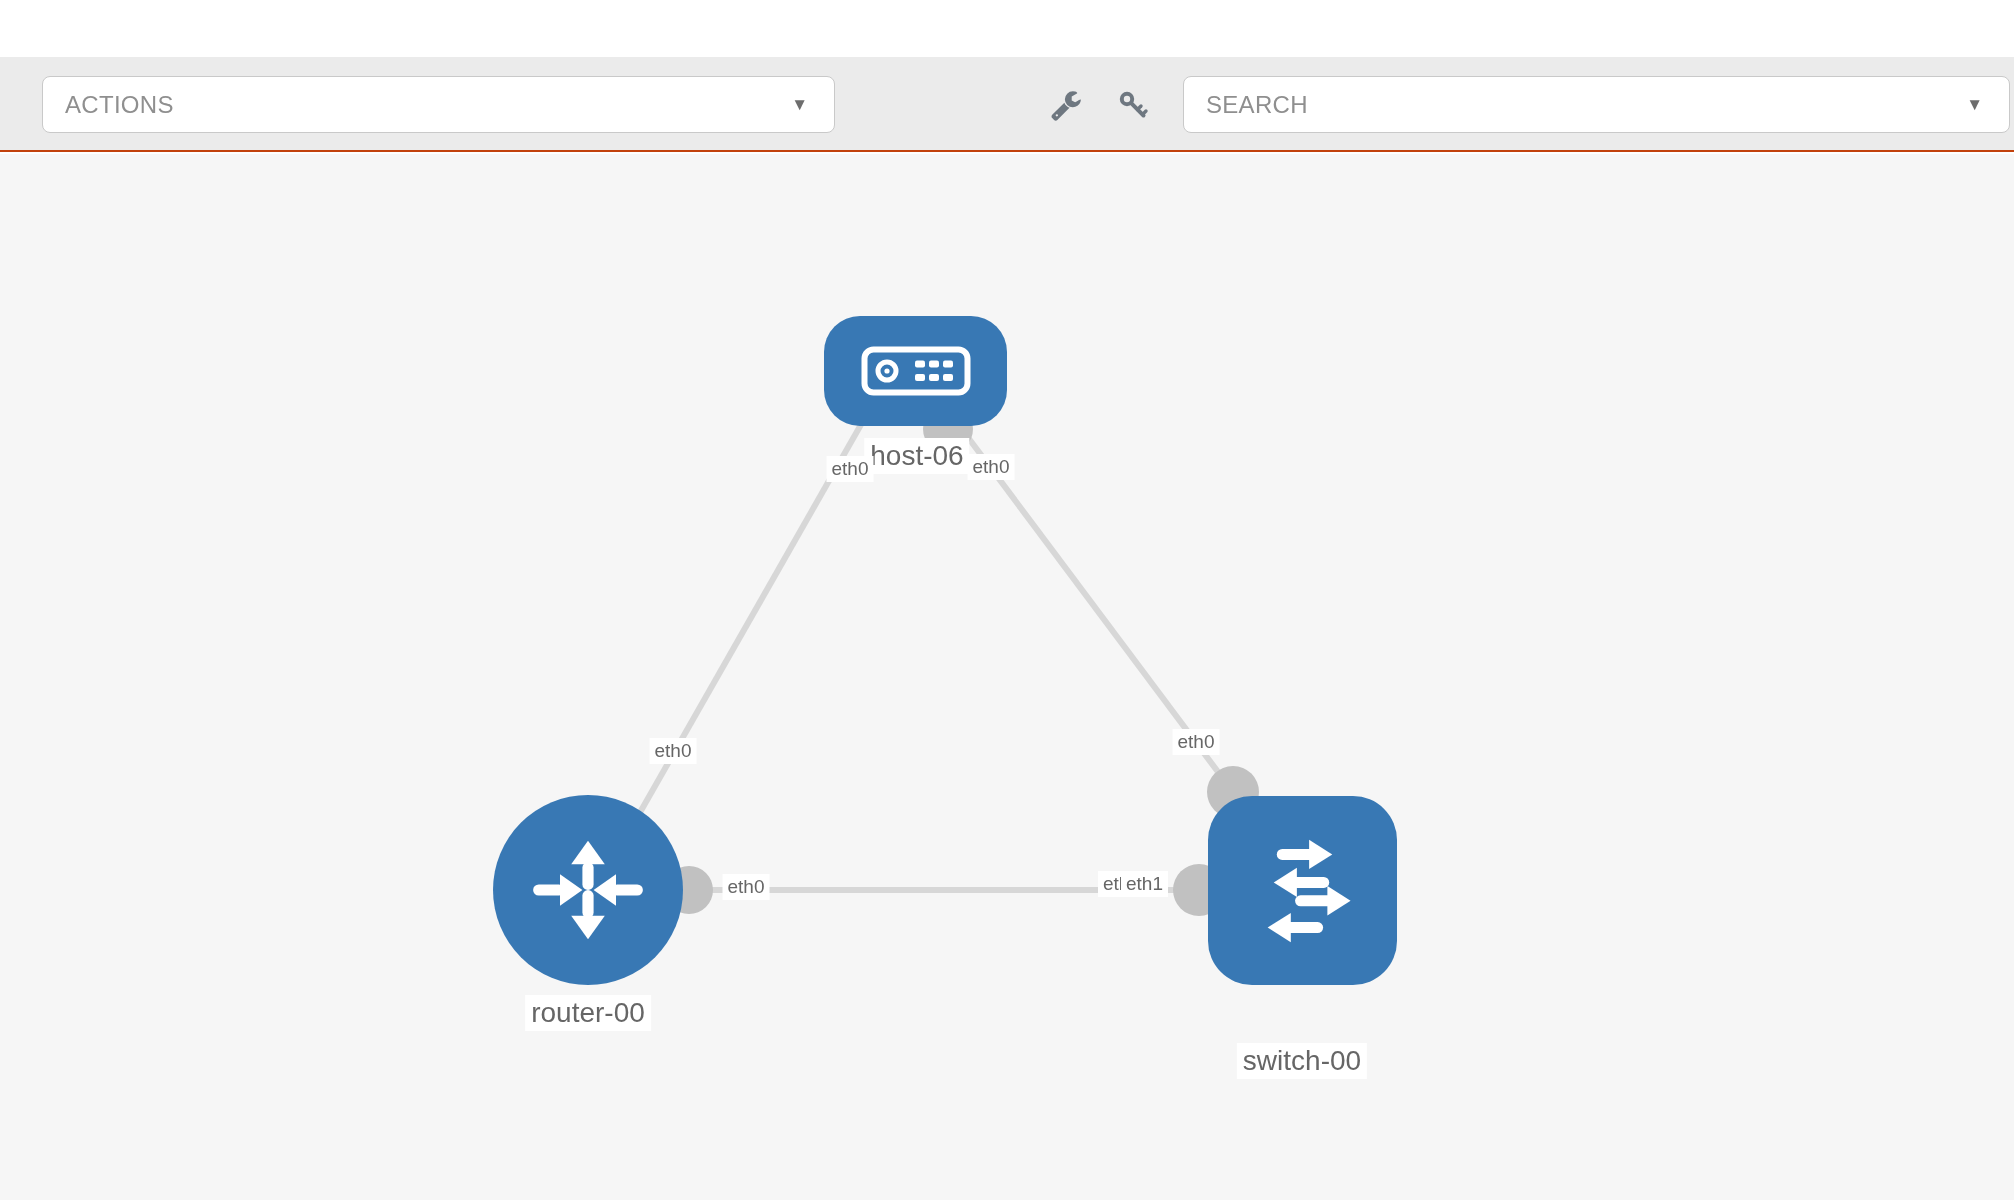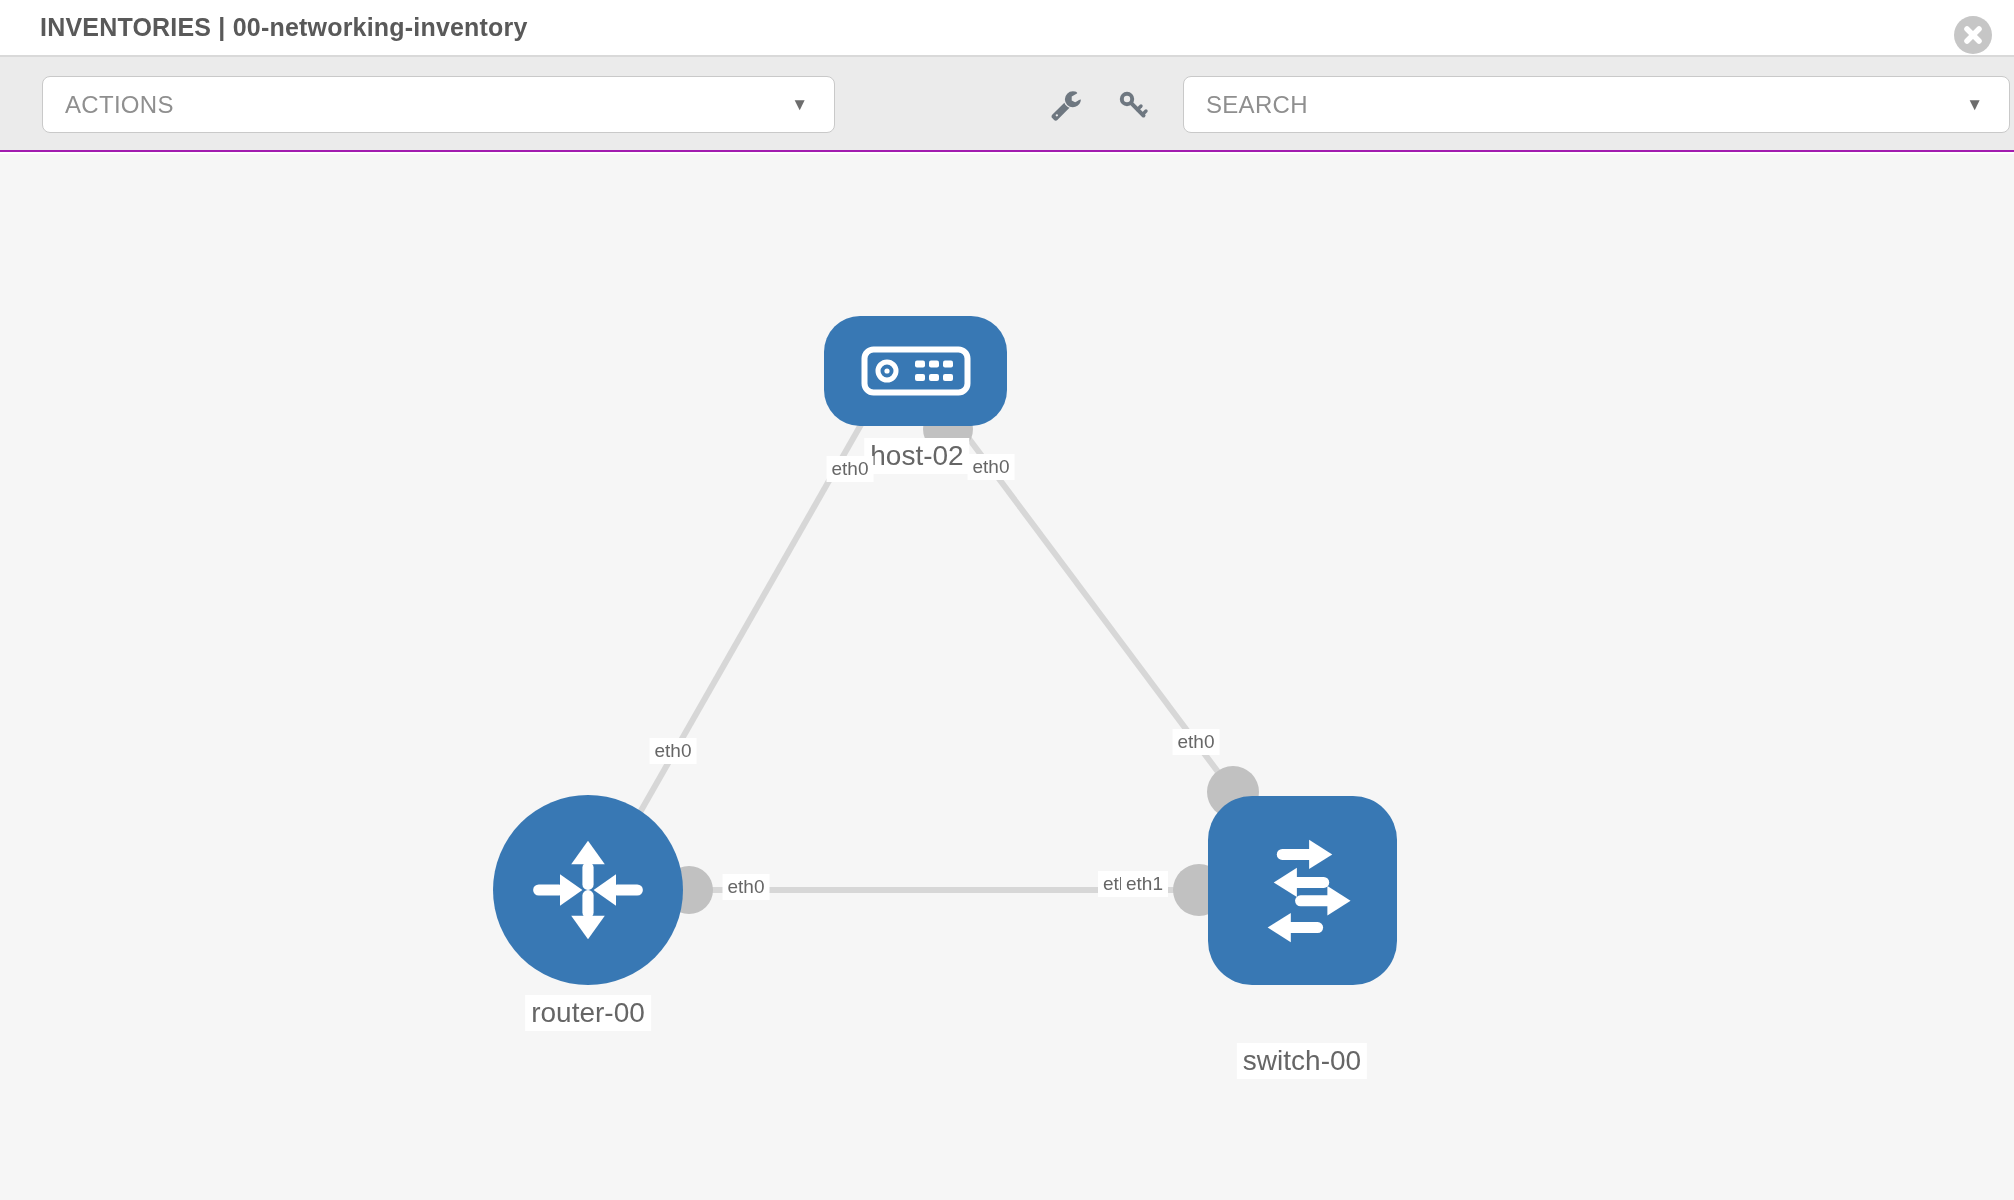--- a/index.html
+++ b/index.html
@@ -11,21 +11,21 @@
   .header { position:absolute; left:0; top:0; width:2014px; height:57px;
             background:#ffffff; border-bottom:2px solid #d9d9d9;
             display:flex; align-items:center; }
   .header-title { margin-left:40px; font-size:25px; font-weight:700; color:#595959; letter-spacing:.2px; }
   .close-btn { position:absolute; right:22px; top:16px; width:38px; height:38px;
                border-radius:50%; background:#c6c6c6; border:none; cursor:pointer;
                display:flex; align-items:center; justify-content:center; }
 
   
   .toolbar { position:absolute; left:0; top:57px; width:2014px; height:95px;
-             background:#ebebeb; border-bottom:2px solid #a21caf; }
+             background:#ebebeb; border-bottom:2px solid #c2410c; }
   .select-box { position:absolute; top:19px; height:57px; background:#fff;
                 border:1px solid #c9c9c9; border-radius:8px;
                 display:flex; align-items:center; cursor:pointer; }
   .select-box .sel-text { margin-left:22px; font-size:24px; color:#8f8f8f; letter-spacing:.3px; flex:1;
                           background:transparent; border:none; outline:none; font-family:"Liberation Sans",sans-serif; }
   .select-box .sel-text::placeholder { color:#8f8f8f; opacity:1; }
   .caret { margin-right:26px; font-size:17px; color:#6d6d6d; line-height:1; }
   .actions-box { left:42px; width:793px; }
   .search-box { left:1183px; width:827px; }
   .tool-icon-btn { position:absolute; top:32px; width:36px; height:32px; background:transparent;
@@ -44,29 +44,20 @@
   .topo-label { position:absolute; background:#ffffff; color:#666666; white-space:nowrap; z-index:40;text-align:right; }
   .node-label { font-size:28px; padding:2px 6px; transform:translate(-50%,-50%); }
   .if-label { font-size:19px; padding:2px 5px; transform:translate(-50%,-50%); }
   .if-label-anchored { font-size:19px; padding:2px 5px; transform:translate(0,-50%); }
 </style>
 </head>
 <body>
 
 <div class="app">
 
-  <div class="header">
-    <div class="header-title">INVENTORIES | 00-networking-inventory</div>
-    <button class="close-btn">
-      <svg width="22" height="22" viewBox="0 0 22 22">
-        <line x1="5" y1="5" x2="17" y2="17" stroke="#ffffff" stroke-width="5.5" stroke-linecap="round"></line>
-        <line x1="17" y1="5" x2="5" y2="17" stroke="#ffffff" stroke-width="5.5" stroke-linecap="round"></line>
-      </svg>
-    </button>
-  </div>
 
   <div class="toolbar">
     <div class="select-box actions-box">
       <span class="sel-text">ACTIONS</span>
       <span class="caret">▼</span>
     </div>
 
     <button class="tool-icon-btn wrench-btn">
       <svg width="32" height="32" viewBox="0 0 1792 1792">
         <path fill="#6e7780" d="M448 1472q0-26-19-45t-45-19-45 19-19 45 19 45 45 19 45-19 19-45zm644-420l-682 682q-37 37-90 37-52 0-91-37l-106-108q-38-36-38-90 0-53 38-91l681-681q39 98 114.5 173.5t173.5 114.5zm634-435q0 39-23 106-47 134-164.5 217.5t-258.5 83.5q-185 0-316.5-131.5t-131.5-316.5 131.5-316.5 316.5-131.5q58 0 121.5 16.5t107.5 46.5q16 11 16 28t-16 28l-293 169v224l193 107q5-3 79-48.5t135.5-81 70.5-35.5q15 0 23.5 10t8.5 25z"></path>
@@ -134,21 +125,21 @@
         <polygon points="74,20 55,8 55,32" fill="#fff"></polygon>
         <line x1="43" y1="43" x2="67" y2="43" stroke="#fff" stroke-width="9" stroke-linecap="round"></line>
         <polygon points="26,43 45,31 45,55" fill="#fff"></polygon>
         <line x1="48" y1="58" x2="72" y2="58" stroke="#fff" stroke-width="9" stroke-linecap="round"></line>
         <polygon points="89,58 70,46 70,70" fill="#fff"></polygon>
         <line x1="38" y1="80" x2="62" y2="80" stroke="#fff" stroke-width="9" stroke-linecap="round"></line>
         <polygon points="21,80 40,68 40,92" fill="#fff"></polygon>
       </svg>
     </div>
 
-    <div class="topo-label node-label" style="left:917px; top:302px;">host-02</div>
+    <div class="topo-label node-label" style="left:917px; top:302px;">host-06</div>
     <div class="topo-label node-label" style="left:588px; top:859px;">router-00</div>
     <div class="topo-label node-label" style="left:1302px; top:859px;margin-top:48px;">switch-00</div>
 
     <div class="topo-label if-label" style="left:850px; top:315px;">eth0</div>
     <div class="topo-label if-label" style="left:991px; top:313px;">eth0</div>
     <div class="topo-label if-label" style="left:673px; top:597px;">eth0</div>
     <div class="topo-label if-label" style="left:746px; top:733px;">eth0</div>
     <div class="topo-label if-label" style="left:1196px; top:588px;">eth0</div>
     <div class="topo-label if-label-anchored" style="left:1098px; top:730px; z-index:40;">eth1</div>
     <div class="topo-label if-label-anchored" style="left:1121px; top:730px; z-index:41;">eth1</div>

